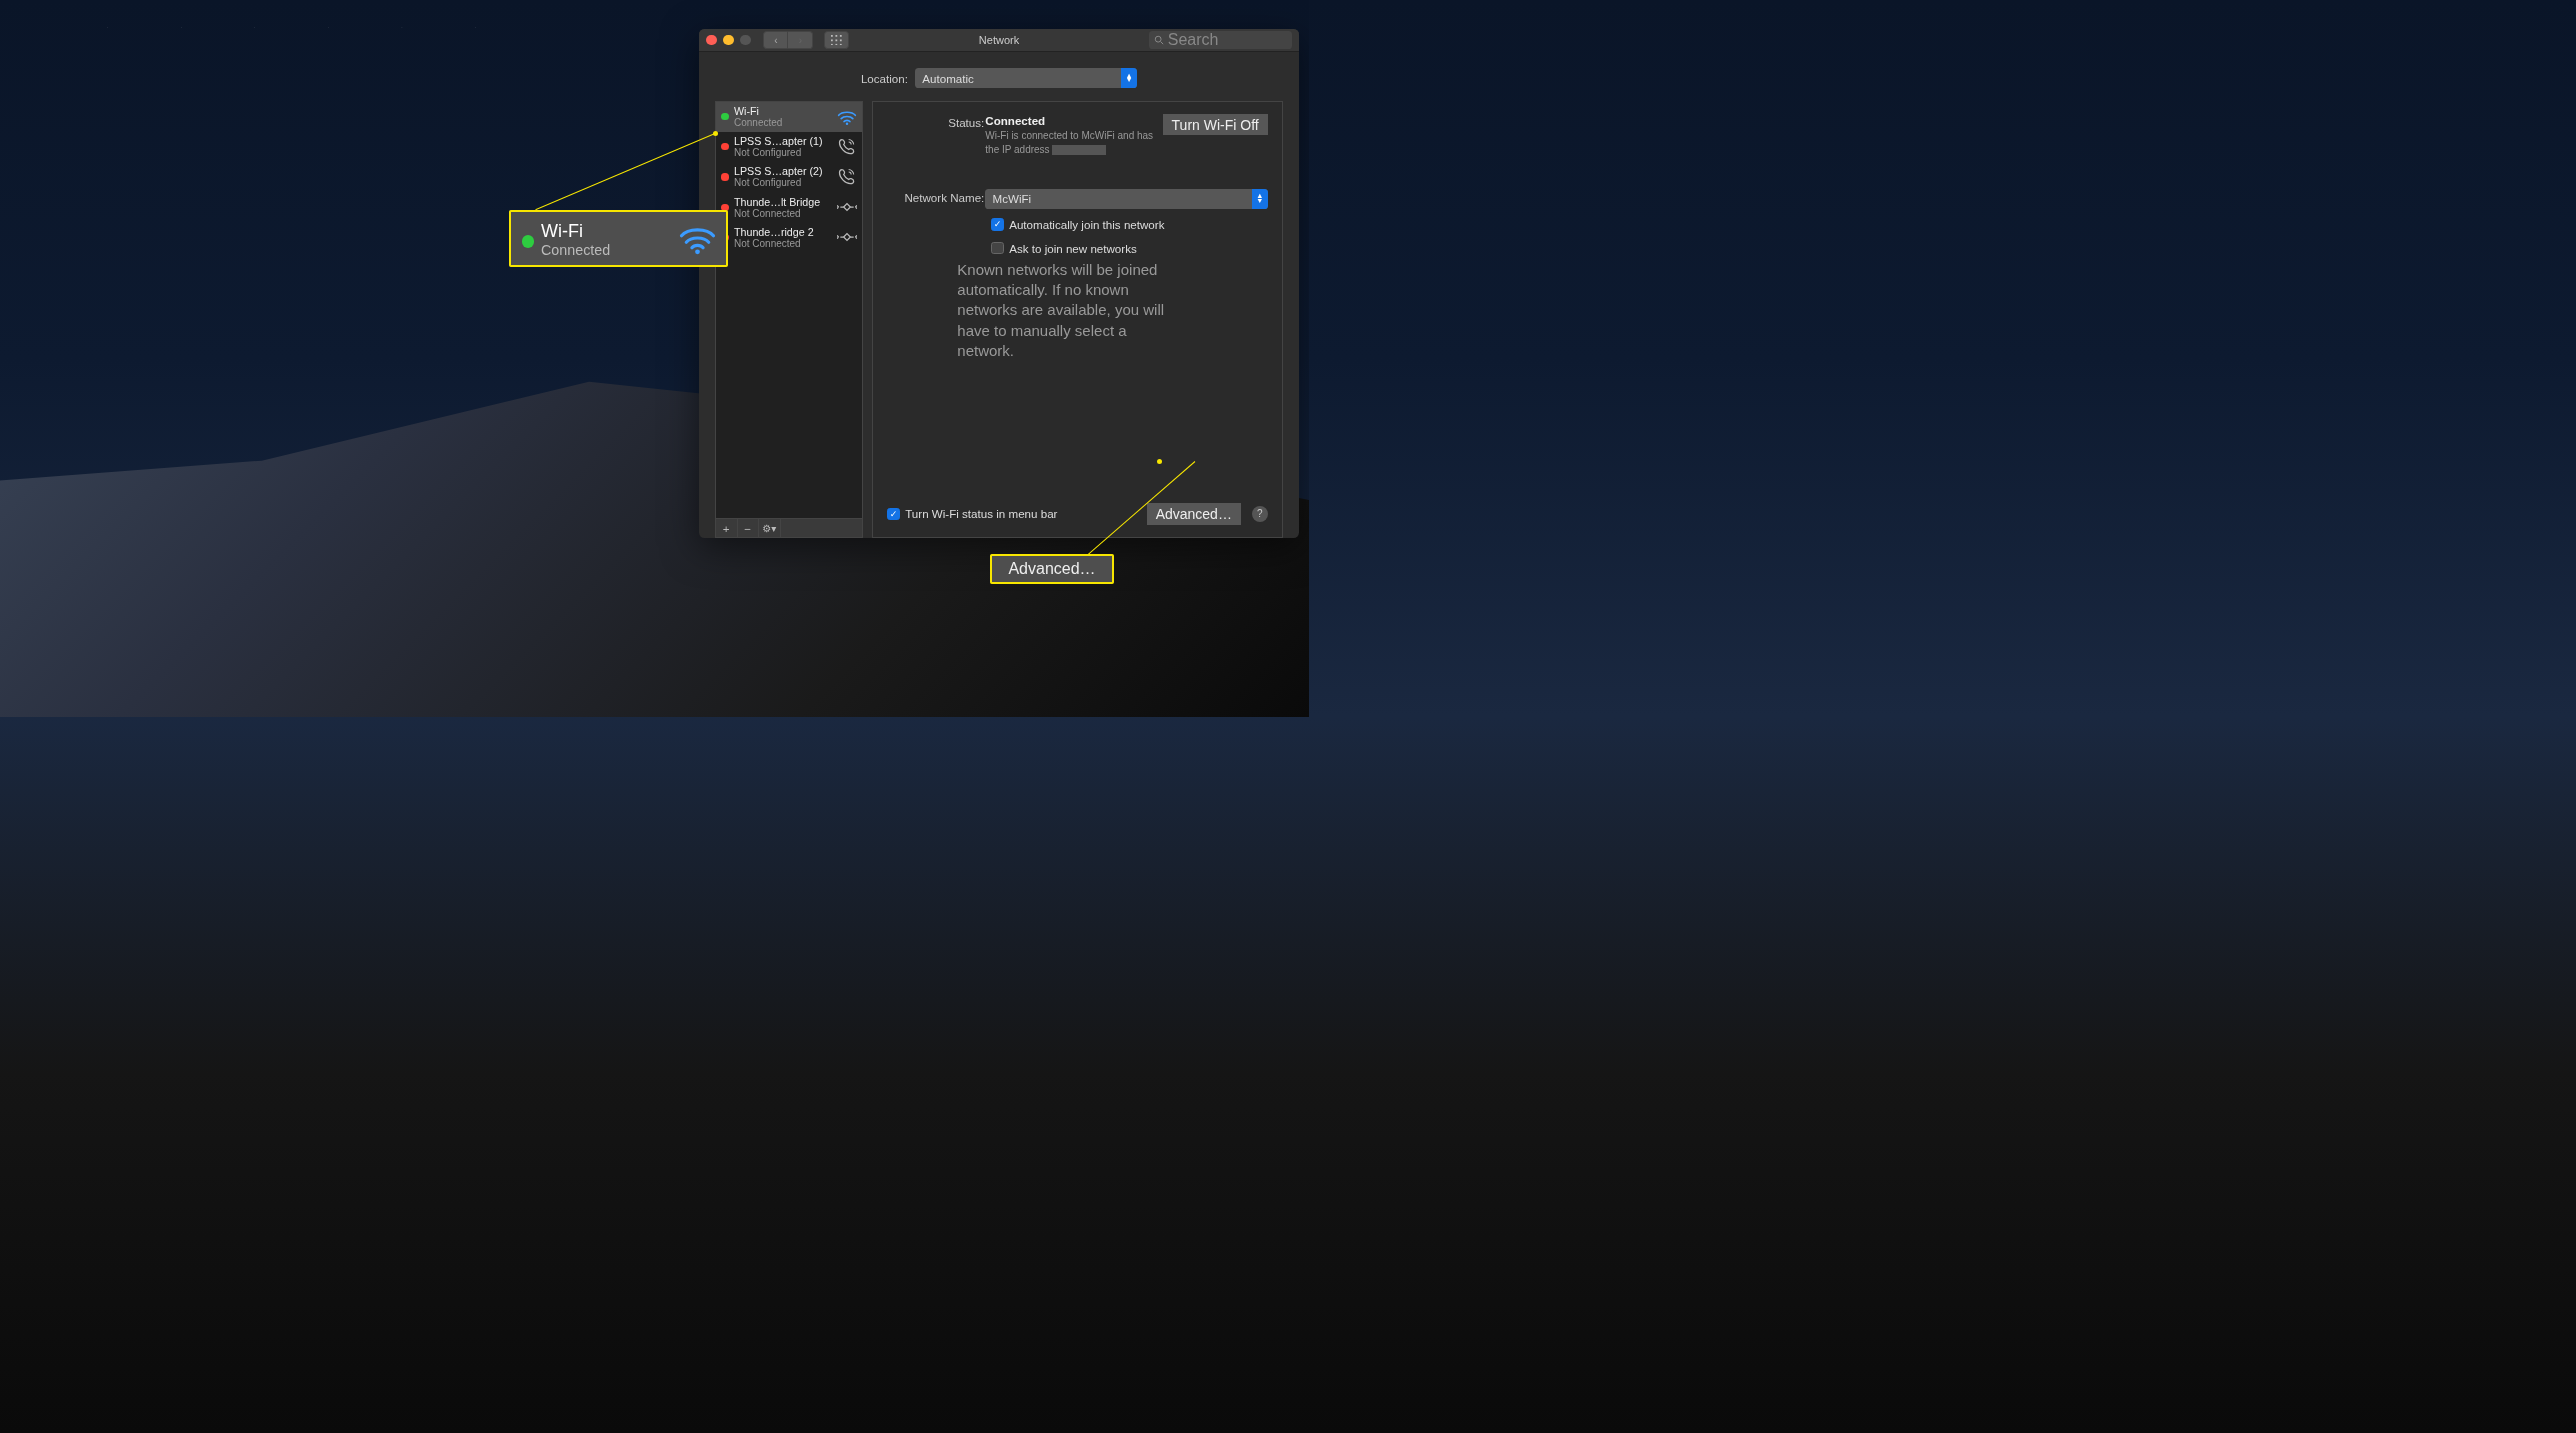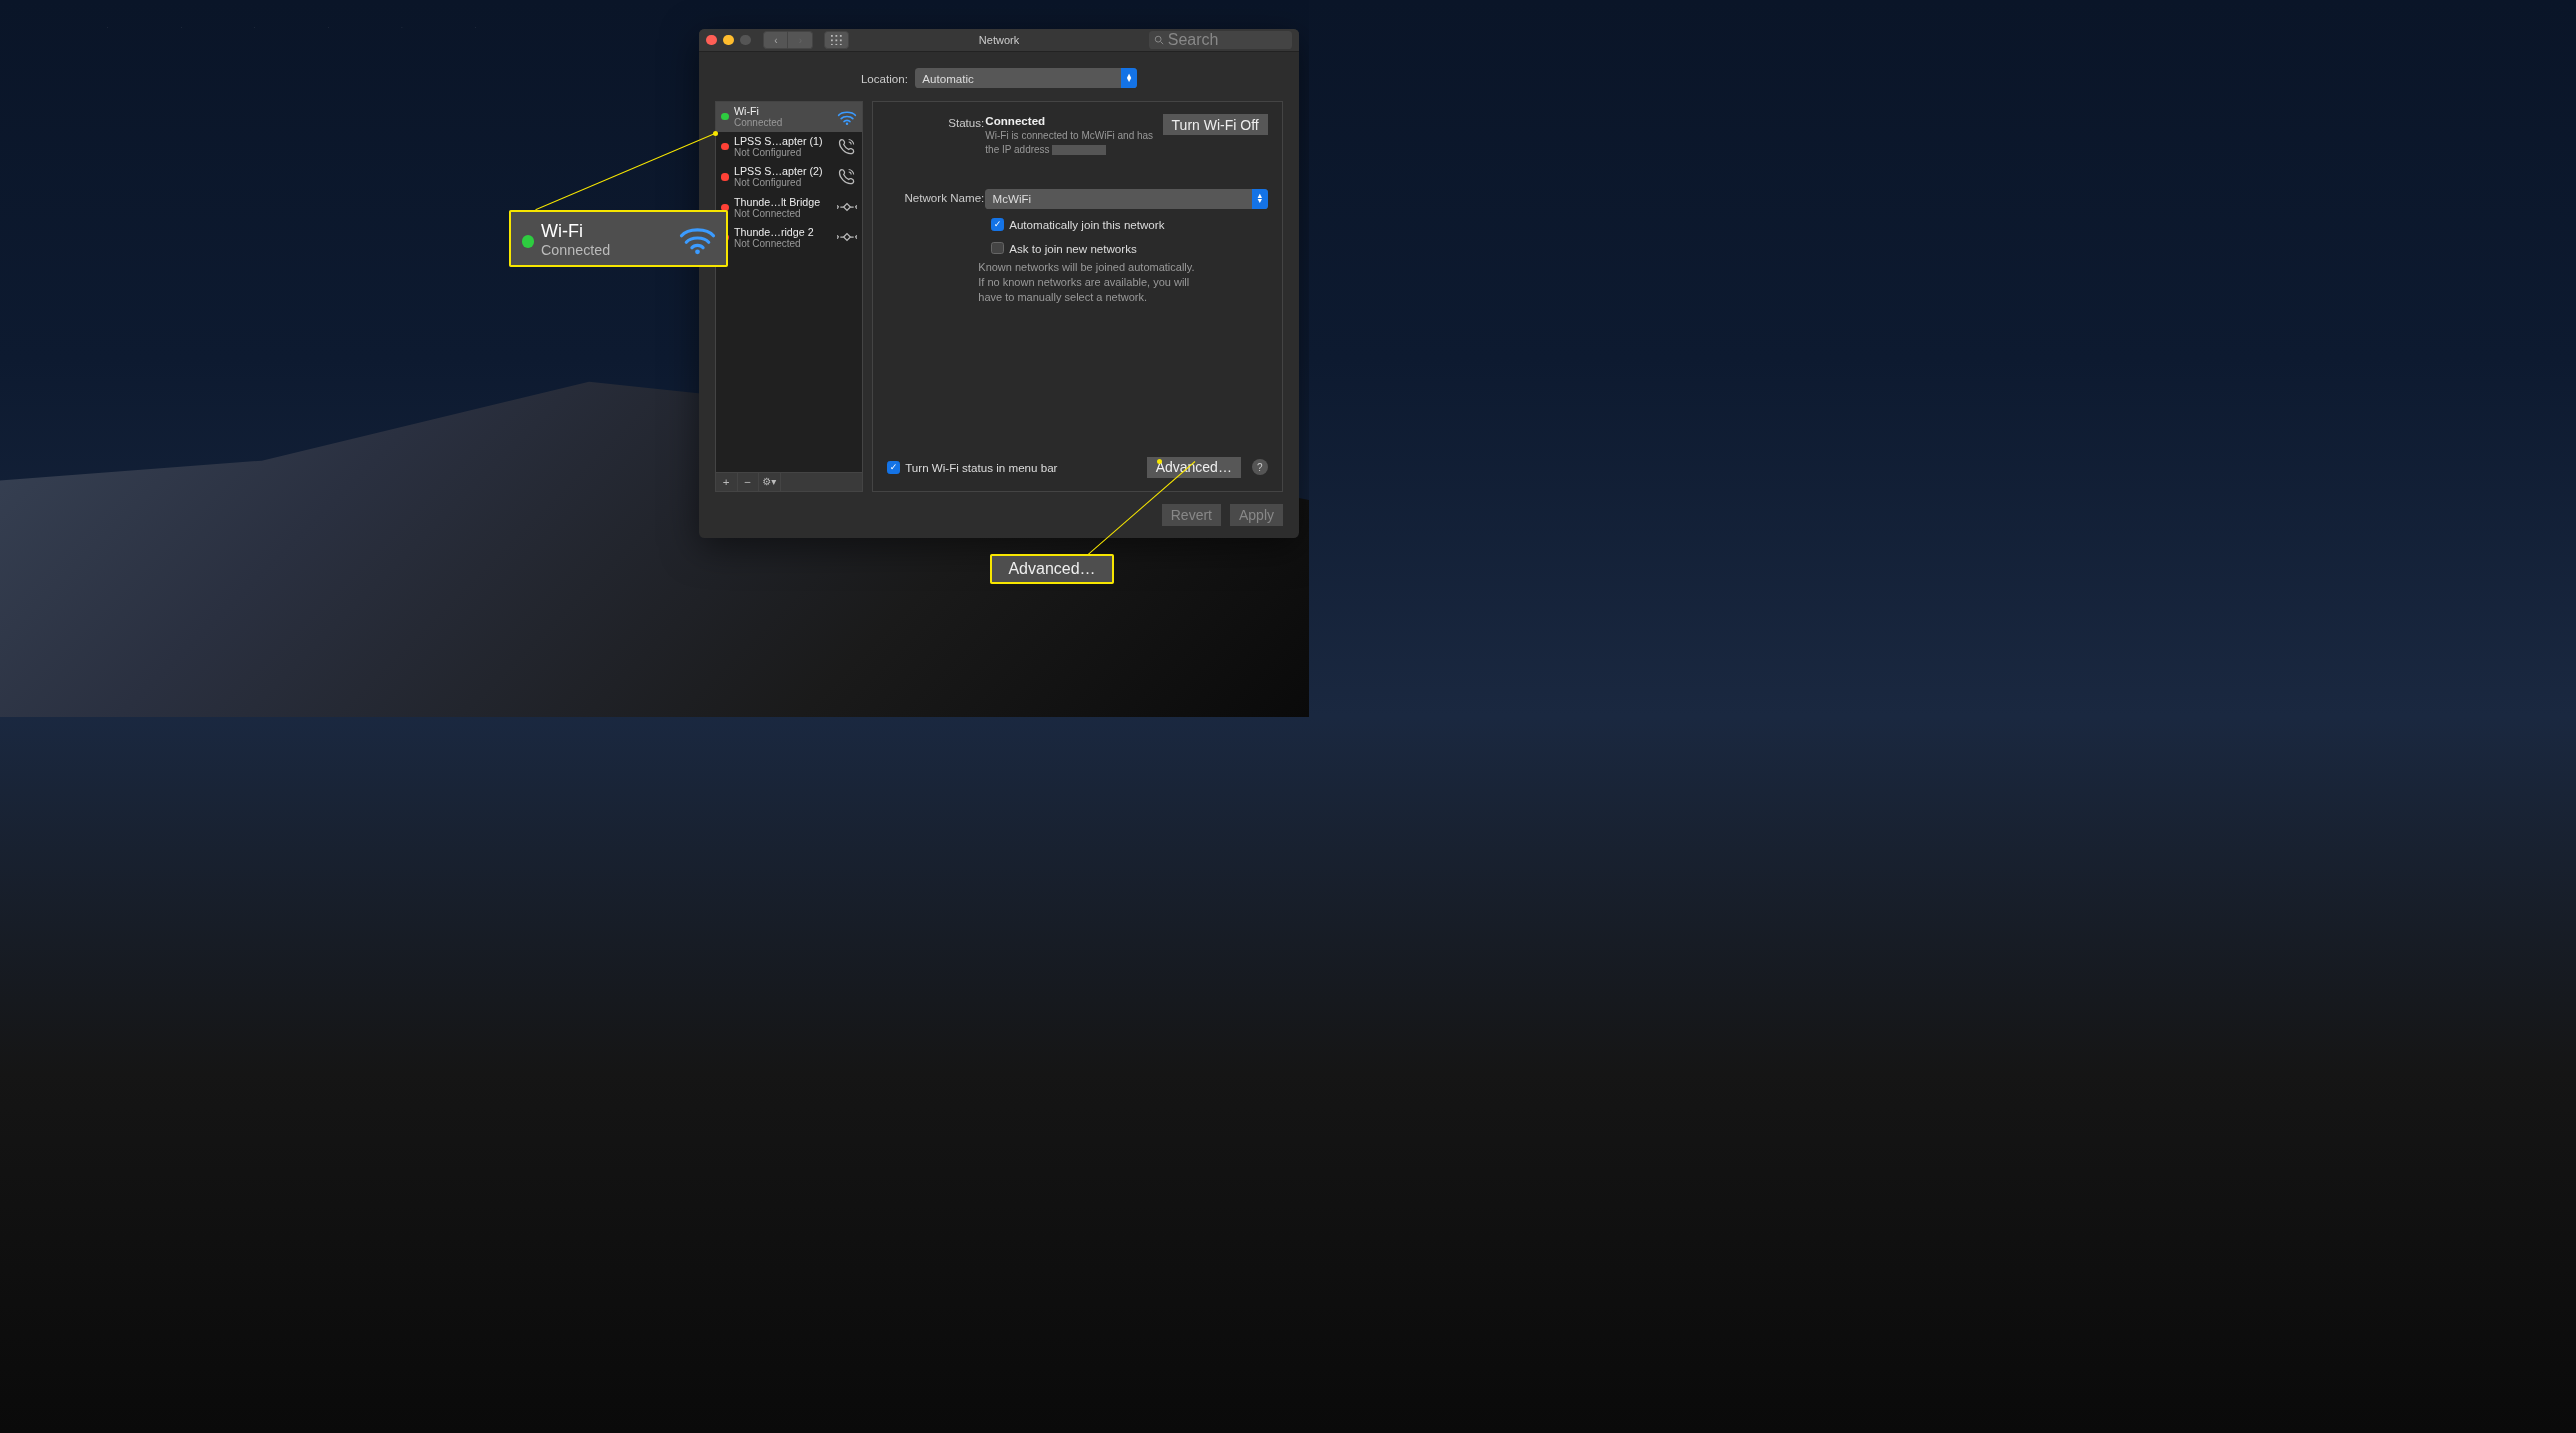--- a/index.html
+++ b/index.html
@@ -87,21 +87,21 @@
   .row .val{flex:1;}
   .status-val{font-weight:600;color:#eee;}
   .sub{font-size:10px;color:#999;line-height:1.4;margin-top:1.8px;}
   .btn{background:#575757;border:none;border-radius:0;padding:2.7px 9px;font-size:14px;color:#eee;cursor:default;}
   .btn.dis{color:#888;background:#4a4a4a;}
   .top-row{display:flex;}
   .wifi-off{margin-left:auto;}
   .chk-row{display:flex;align-items:center;gap:5.4px;margin-left:104px;margin-bottom:3.6px;}
   .chk{width:12.5px;height:12.5px;border-radius:2.7px;border:0.9px solid #666;background:#444;display:flex;align-items:center;justify-content:center;color:#fff;font-size:9px;}
   .chk.on{background:#1473e6;border-color:#1473e6;}
-  .helptxt{font-size:11px;color:#999;margin-left:91px;margin-top:1.8px;line-height:1.35;max-width:224px;}
+  .helptxt{font-size:15px;color:#999;margin-left:70px;margin-top:1.8px;line-height:1.35;max-width:224px;}
   .bottom-row{margin-top:auto;display:flex;align-items:center;gap:5.4px;}
   .bottom-row .chk-row{margin:0;}
   .help-circle{width:16px;height:16px;border-radius:50%;background:#555;display:flex;align-items:center;justify-content:center;font-size:10px;color:#ccc;margin-left:5.4px;}
   .footer{display:flex;justify-content:flex-end;gap:9px;padding:12.5px 16px;}
   .redact{display:inline-block;width:54px;height:10px;background:#555;vertical-align:middle;}
 
   
   .callout-line{position:absolute;background:none;border-top:1.8px solid #f7e600;transform-origin:left center;}
   .callout-box{position:absolute;border:2.7px solid #f7e600;border-radius:1.8px;}
   .wifi-call{top:210px;left:509px;width:219px;height:57px;background:#4e4e4e;}
@@ -294,24 +294,20 @@
         <div class="chk-row">
           <div class="chk on">✓</div>
           <span>Turn Wi-Fi status in menu bar</span>
         </div>
         <button class="btn" style="margin-left:auto">Advanced…</button>
         <div class="help-circle">?</div>
       </div>
     </div>
   </div>
 
-  <div class="footer">
-    <button class="btn dis">Revert</button>
-    <button class="btn dis">Apply</button>
-  </div>
 </div>
 
 <div class="line-dot" style="top:131px;left:713px"></div>
 <div class="callout-line" style="top:133px;left:520px;width:195px;transform:rotate(-23deg);transform-origin:right center"></div>
 <div class="callout-box wifi-call">
   <div class="cdot"></div>
   <div class="ctxt">
     <div class="cname">Wi-Fi</div>
     <div class="cstat">Connected</div>
   </div>

